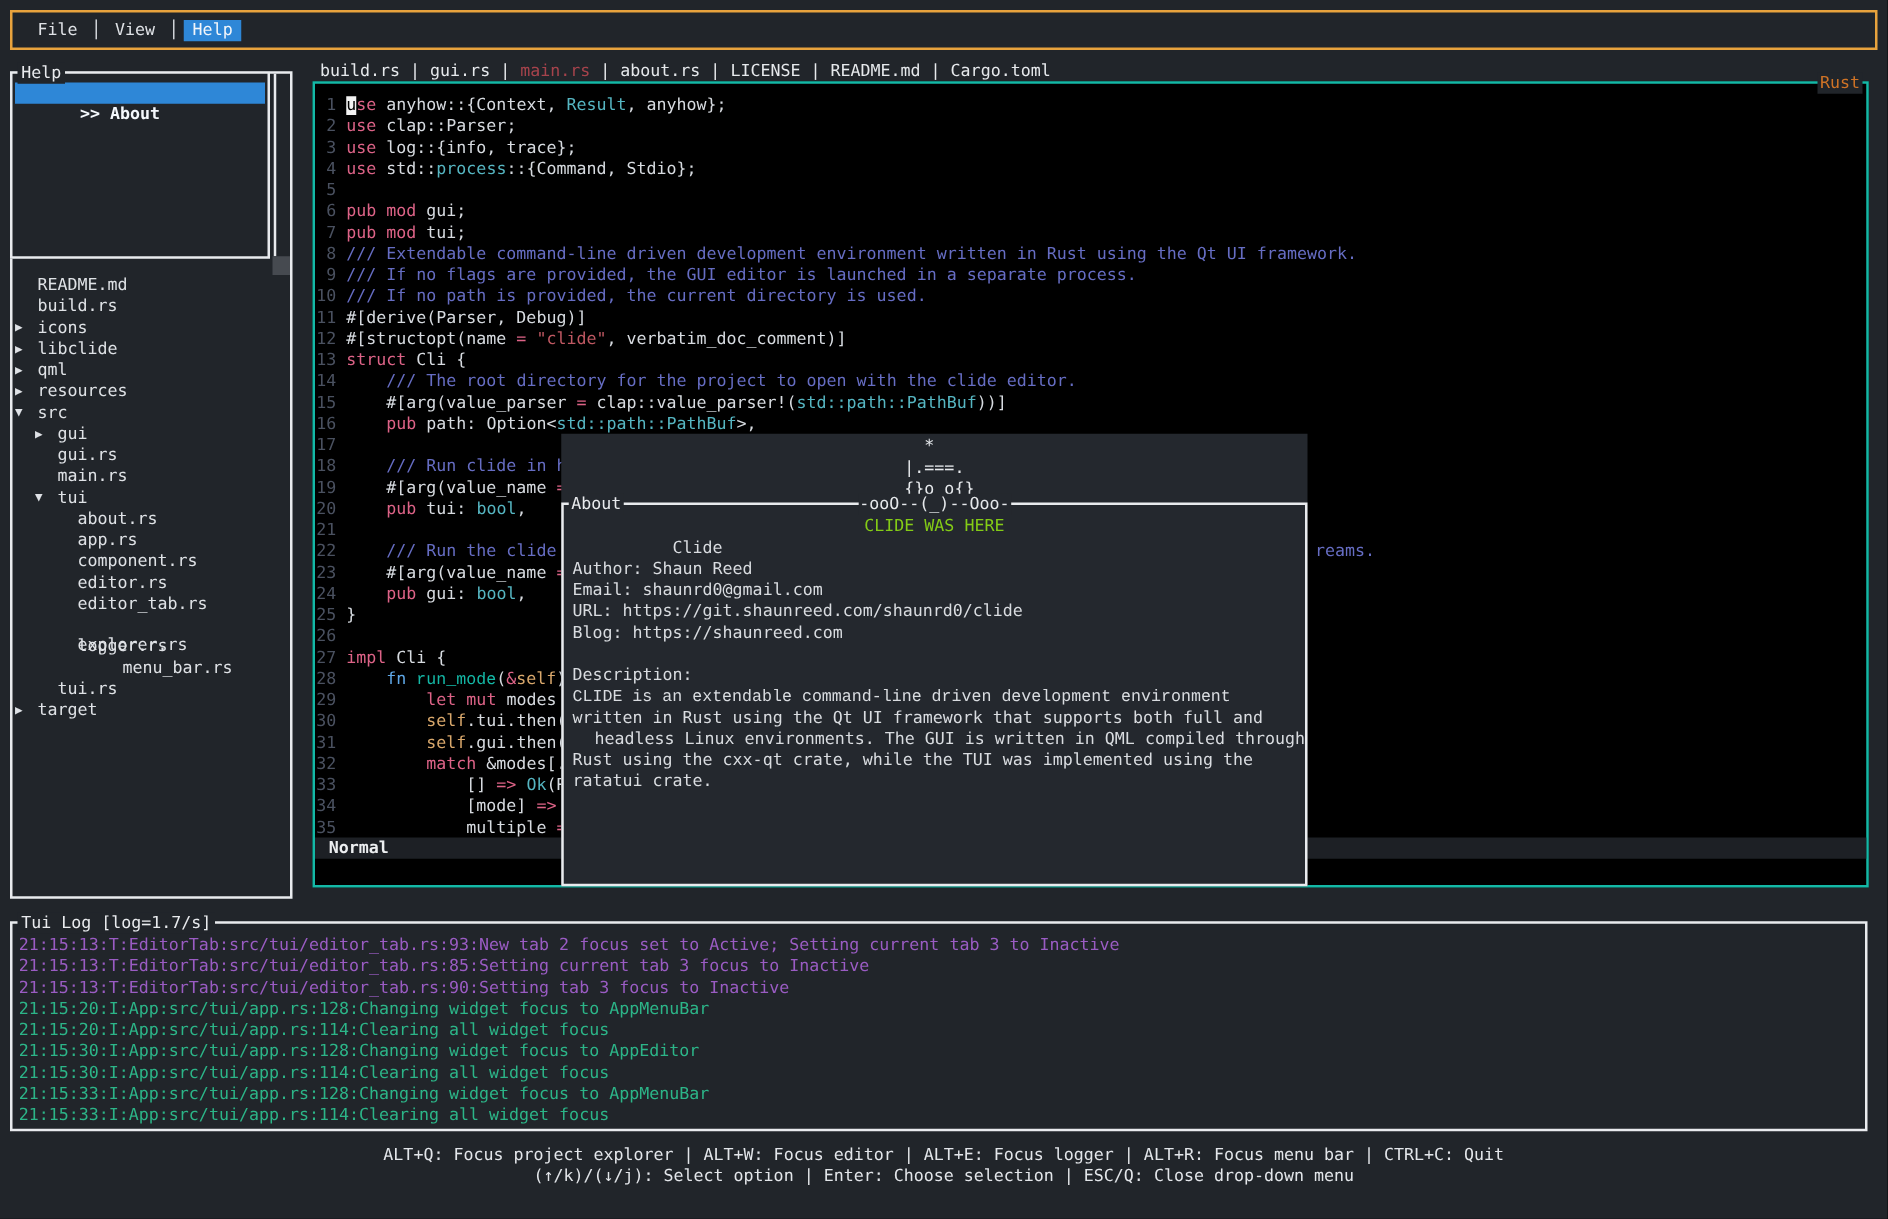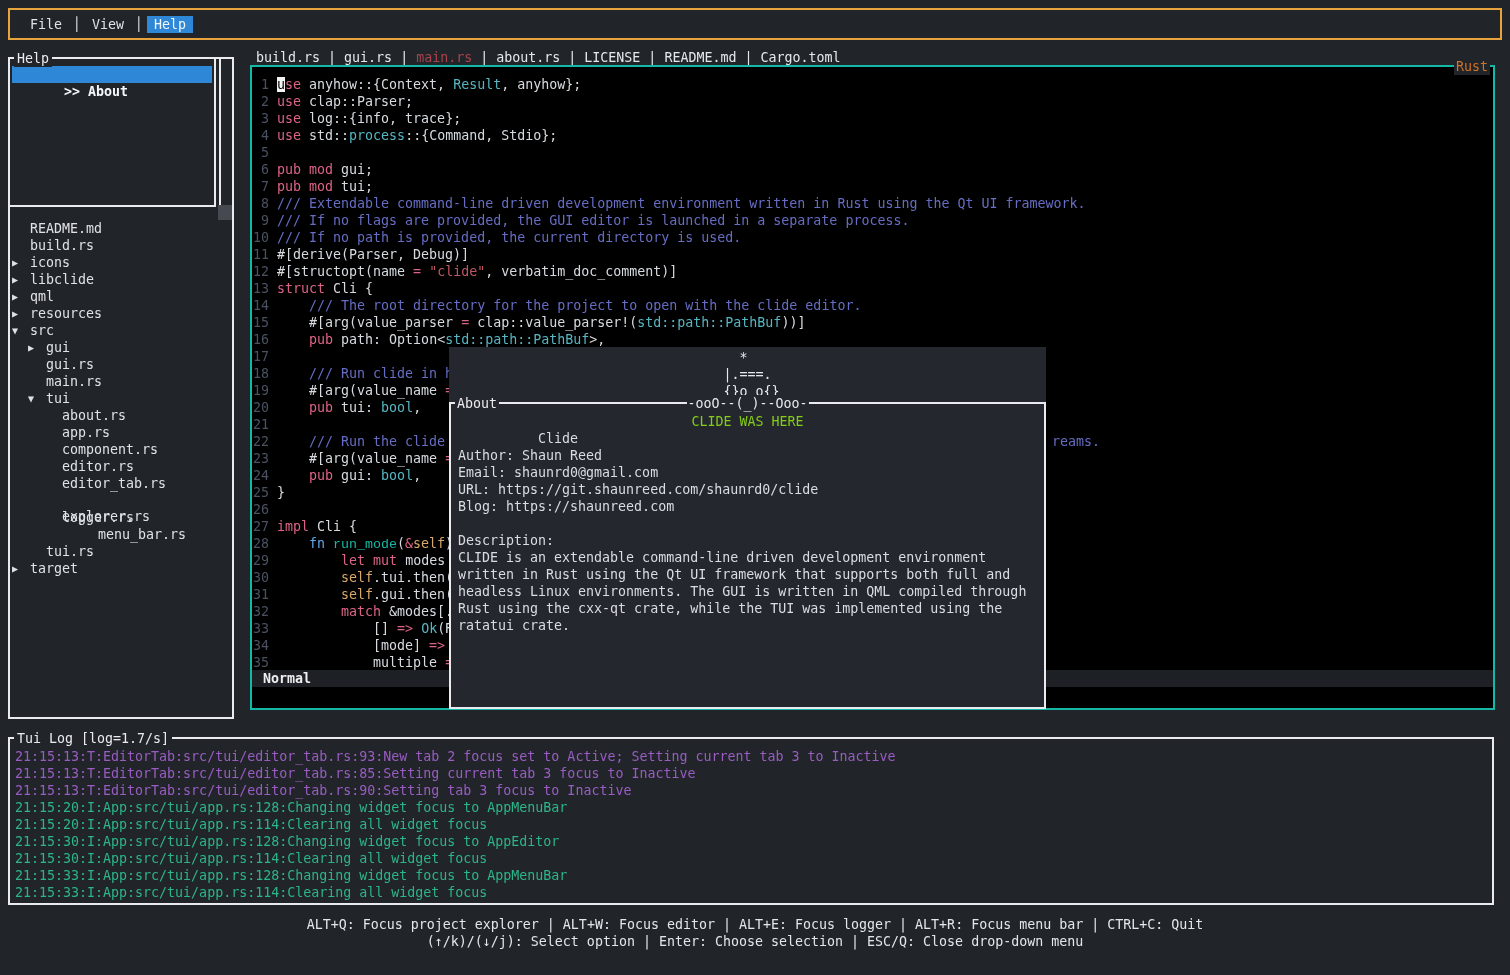--- a/index.html
+++ b/index.html
@@ -201,23 +201,23 @@
           <span class="popup-tagline">CLIDE WAS HERE</span>
         </div>
         <div id="popup-body">
             <div class="popup-row" style="top: 26px;"></div>
             <div class="popup-row" style="top: 43px;">Author: Shaun Reed</div>
             <div class="popup-row" style="top: 60px;">Email: shaunrd0@gmail.com</div>
             <div class="popup-row" style="top: 77px;">URL: https://git.shaunreed.com/shaunrd0/clide</div>
             <div class="popup-row" style="top: 94px;">Blog: https://shaunreed.com</div>
             <div class="popup-row" style="top: 111px;"></div>
             <div class="popup-row" style="top: 128px;">Description:</div>
-            <div class="popup-row" style="top: 145px;">CLIDE is an extendable command-line driven development environment</div>
+            <div class="popup-row" style="top: 145px; font-family: Liberation Mono, monospace;">CLIDE is an extendable command-line driven development environment</div>
             <div class="popup-row" style="top: 162px;">written in Rust using the Qt UI framework that supports both full and</div>
-            <div class="popup-row" style="top: 179px;">headless Linux environments. The GUI is written in QML compiled through</div>
+            <div class="popup-row" style="top: 179px; text-align: right;">headless Linux environments. The GUI is written in QML compiled through</div>
             <div class="popup-row" style="top: 196px;">Rust using the cxx-qt crate, while the TUI was implemented using the</div>
             <div class="popup-row" style="top: 213px;">ratatui crate.</div>
           </div>
       </div>
     </div>
   </div>
 
   <div class="logpanel">
     <span class="panel-title">Tui Log [log=1.7/s]</span>
     <div id="logrows">

